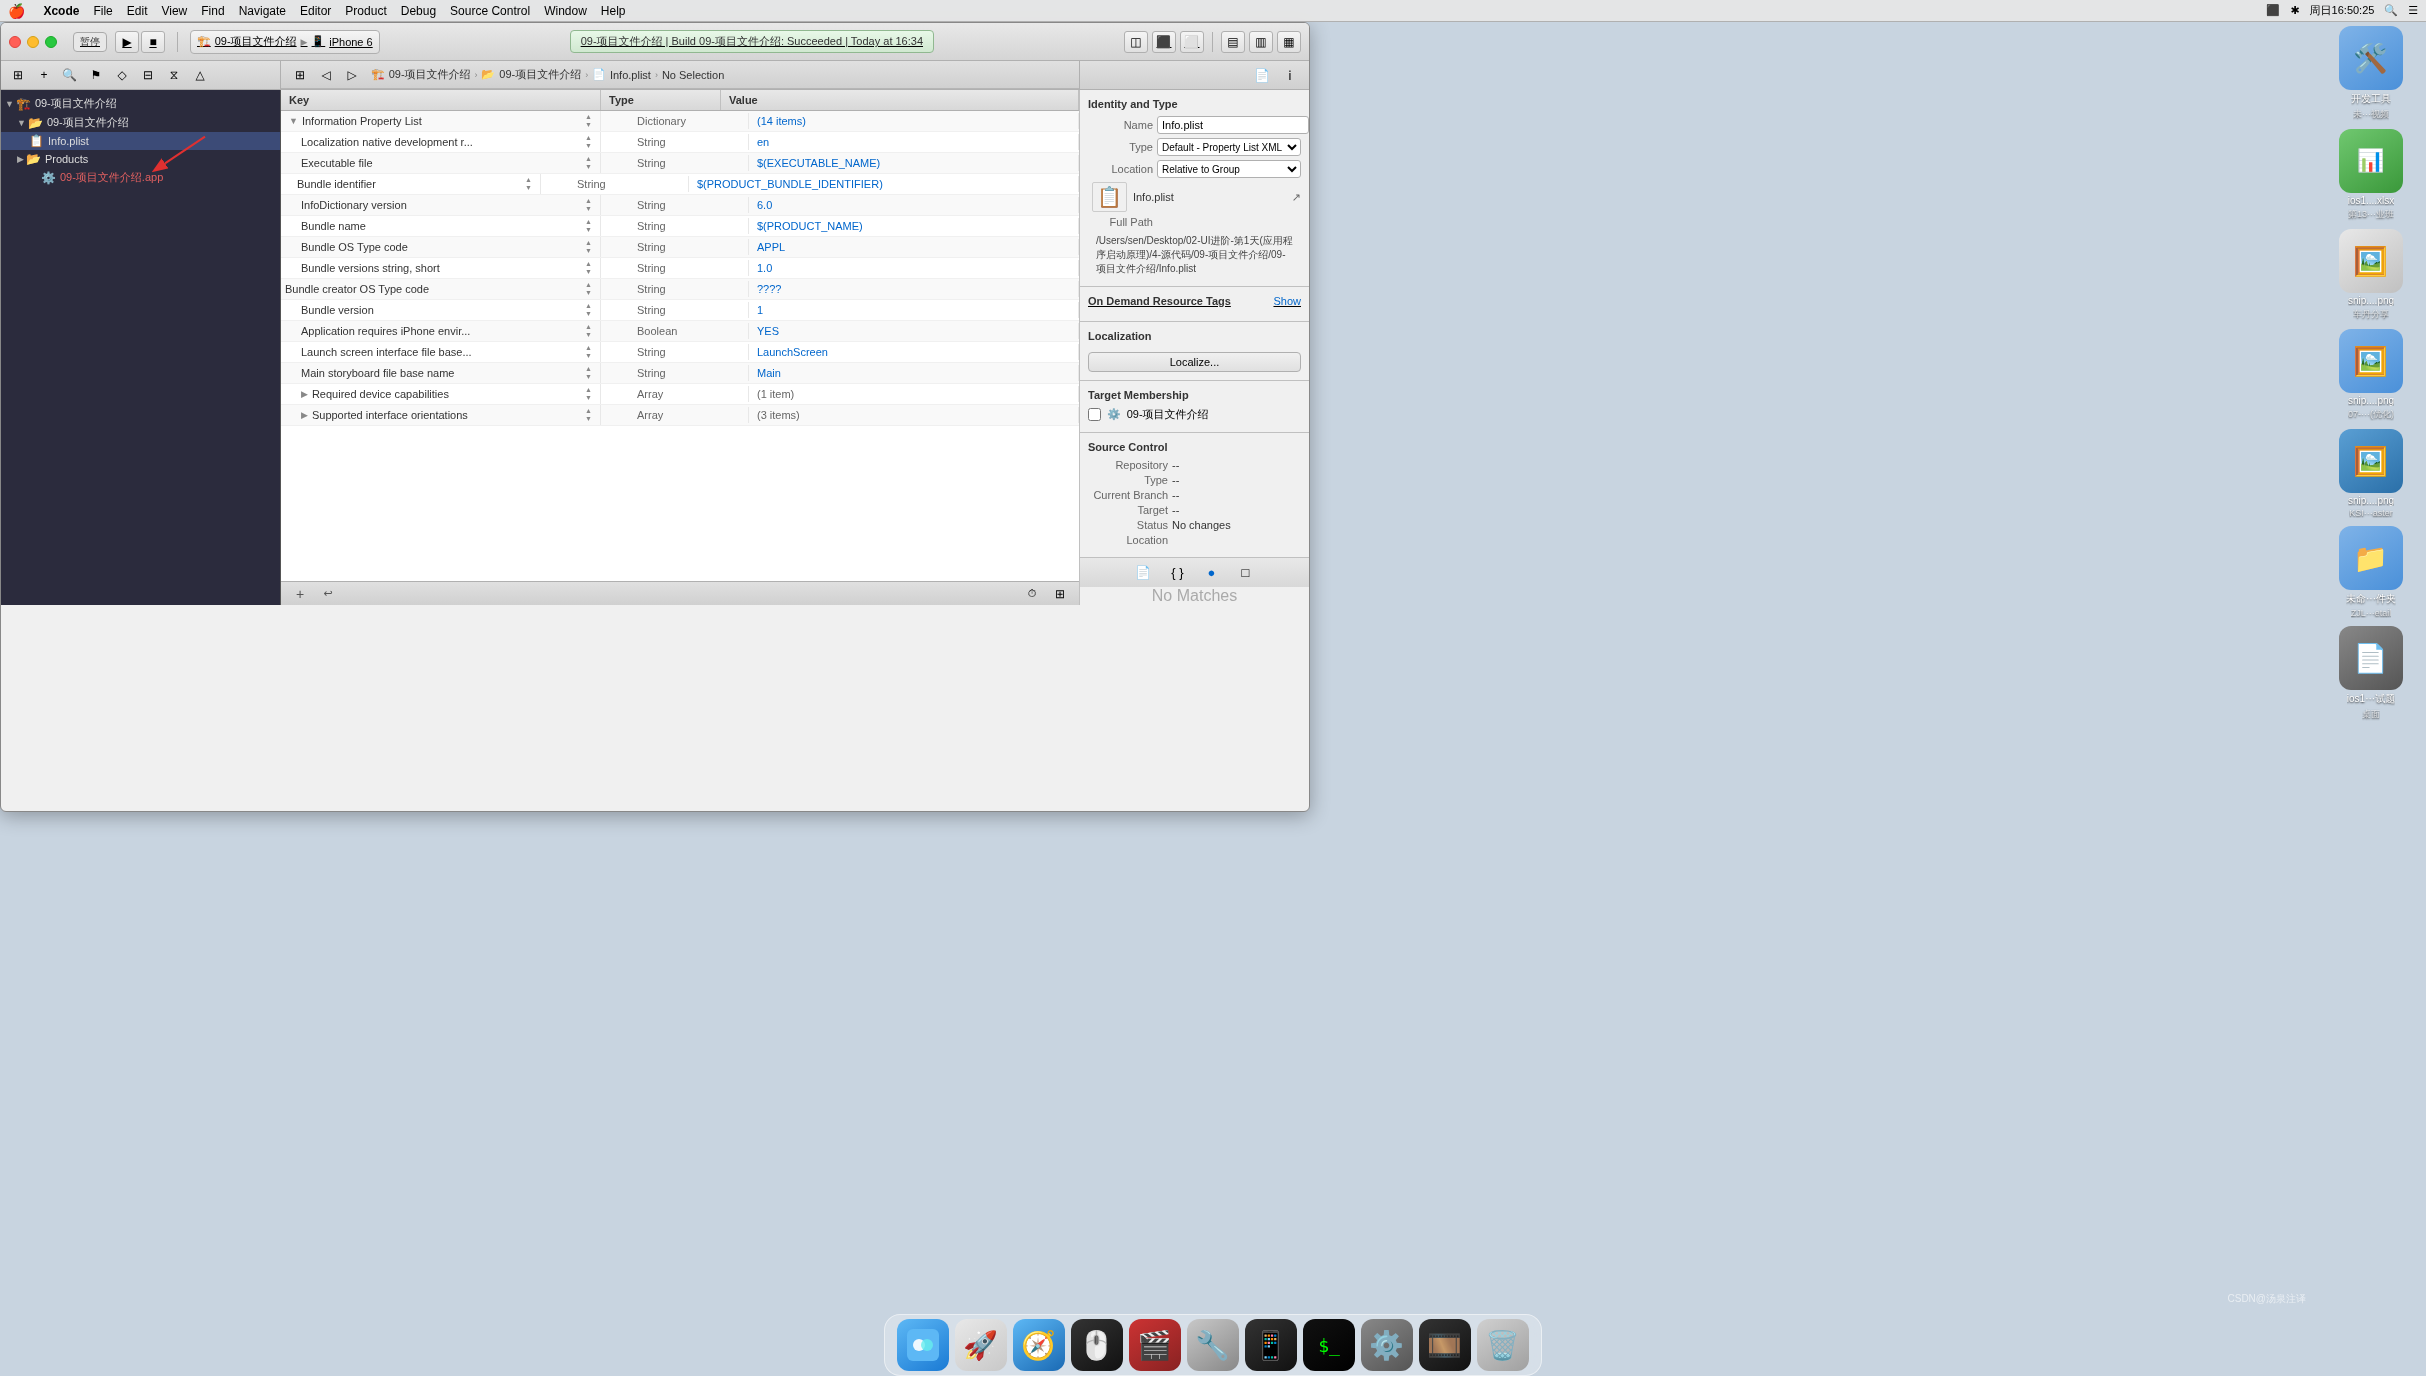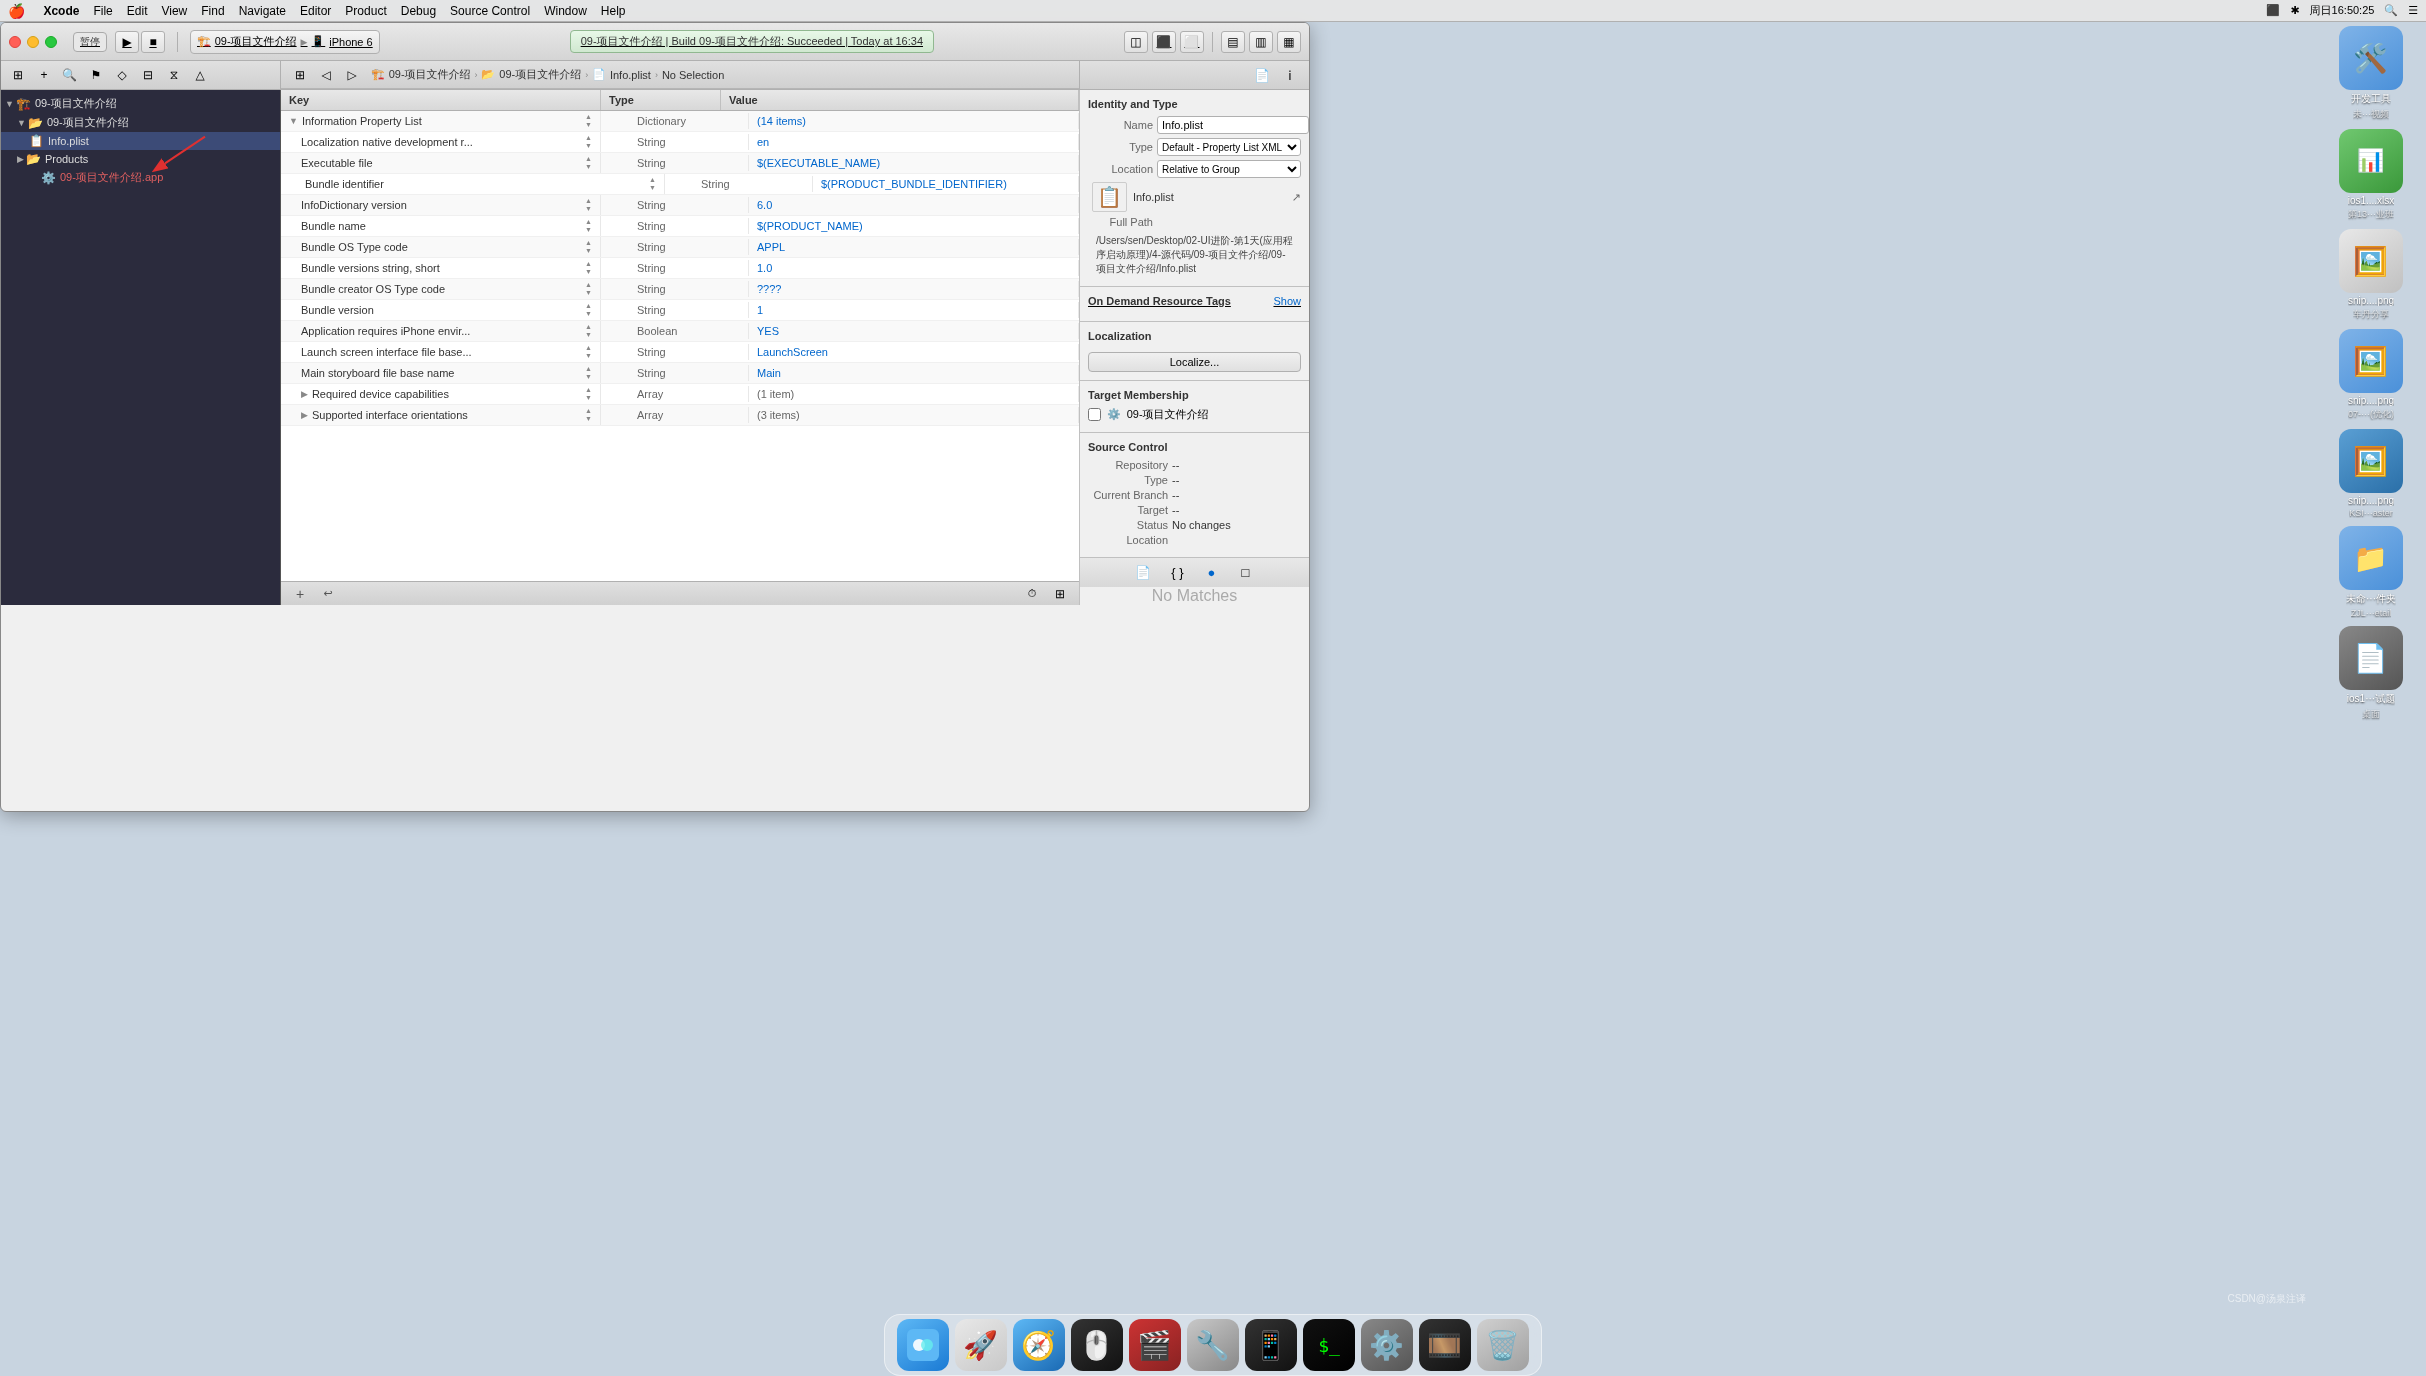--- a/index.html
+++ b/index.html
@@ -664,21 +664,21 @@
             <span>Executable file</span>
             <div class="row-arrows">
                 <span>▲</span>
                 <span>▼</span>
               </div>
           </div>
           <div class="plist-cell pc-type">String</div>
           <div class="plist-cell" style="flex:1; color:#0066cc;">$(EXECUTABLE_NAME)</div>
         </div>
         <div class="plist-row">
-          <div class="plist-cell pc-key" style="width:384px; padding-left:24px;justify-content:center;">
+          <div class="plist-cell pc-key" style="width:260px; padding-left:16px;justify-content:center;">
             <span>Bundle identifier</span>
             <div class="row-arrows">
                 <span>▲</span>
                 <span>▼</span>
               </div>
           </div>
           <div class="plist-cell pc-type">String</div>
           <div class="plist-cell" style="flex:1; color:#0066cc;">$(PRODUCT_BUNDLE_IDENTIFIER)</div>
         </div>
         <div class="plist-row">
@@ -719,21 +719,21 @@
             <span>Bundle versions string, short</span>
             <div class="row-arrows">
                 <span>▲</span>
                 <span>▼</span>
               </div>
           </div>
           <div class="plist-cell pc-type">String</div>
           <div class="plist-cell" style="flex:1; color:#0066cc;">1.0</div>
         </div>
         <div class="plist-row">
-          <div class="plist-cell pc-key" style="width:320px; padding-left:20px;">
+          <div class="plist-cell pc-key" style="width:320px; padding-left:4px;">
             <span>Bundle creator OS Type code</span>
             <div class="row-arrows">
                 <span>▲</span>
                 <span>▼</span>
               </div>
           </div>
           <div class="plist-cell pc-type">String</div>
           <div class="plist-cell" style="flex:1; color:#0066cc;">????</div>
         </div>
         <div class="plist-row">

